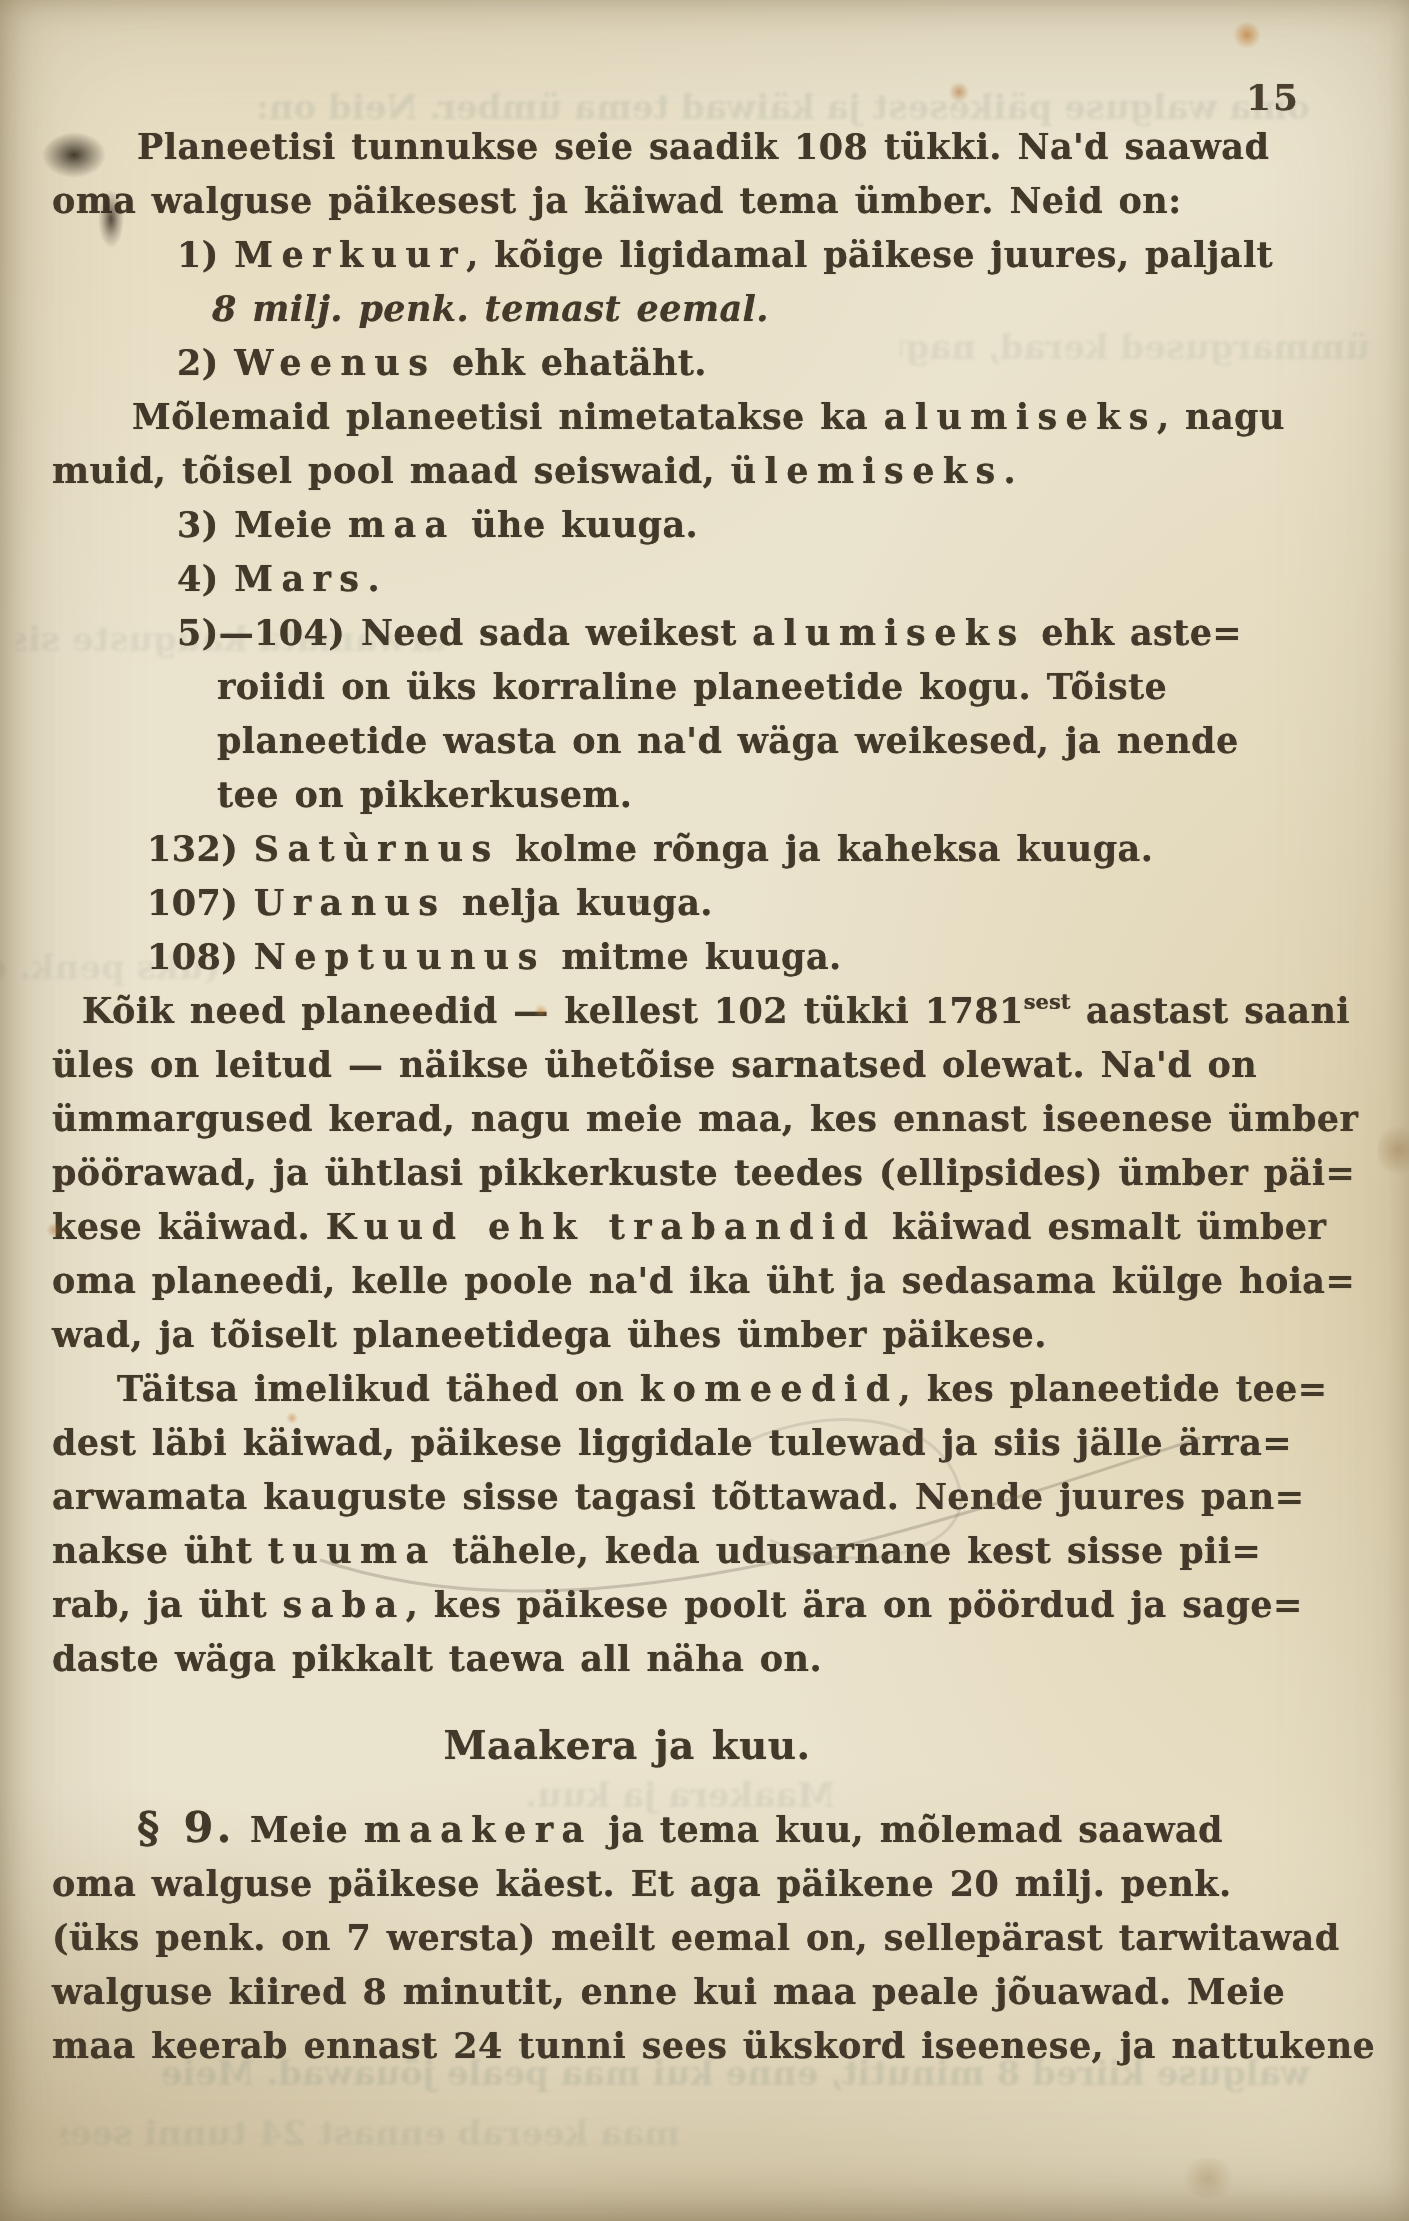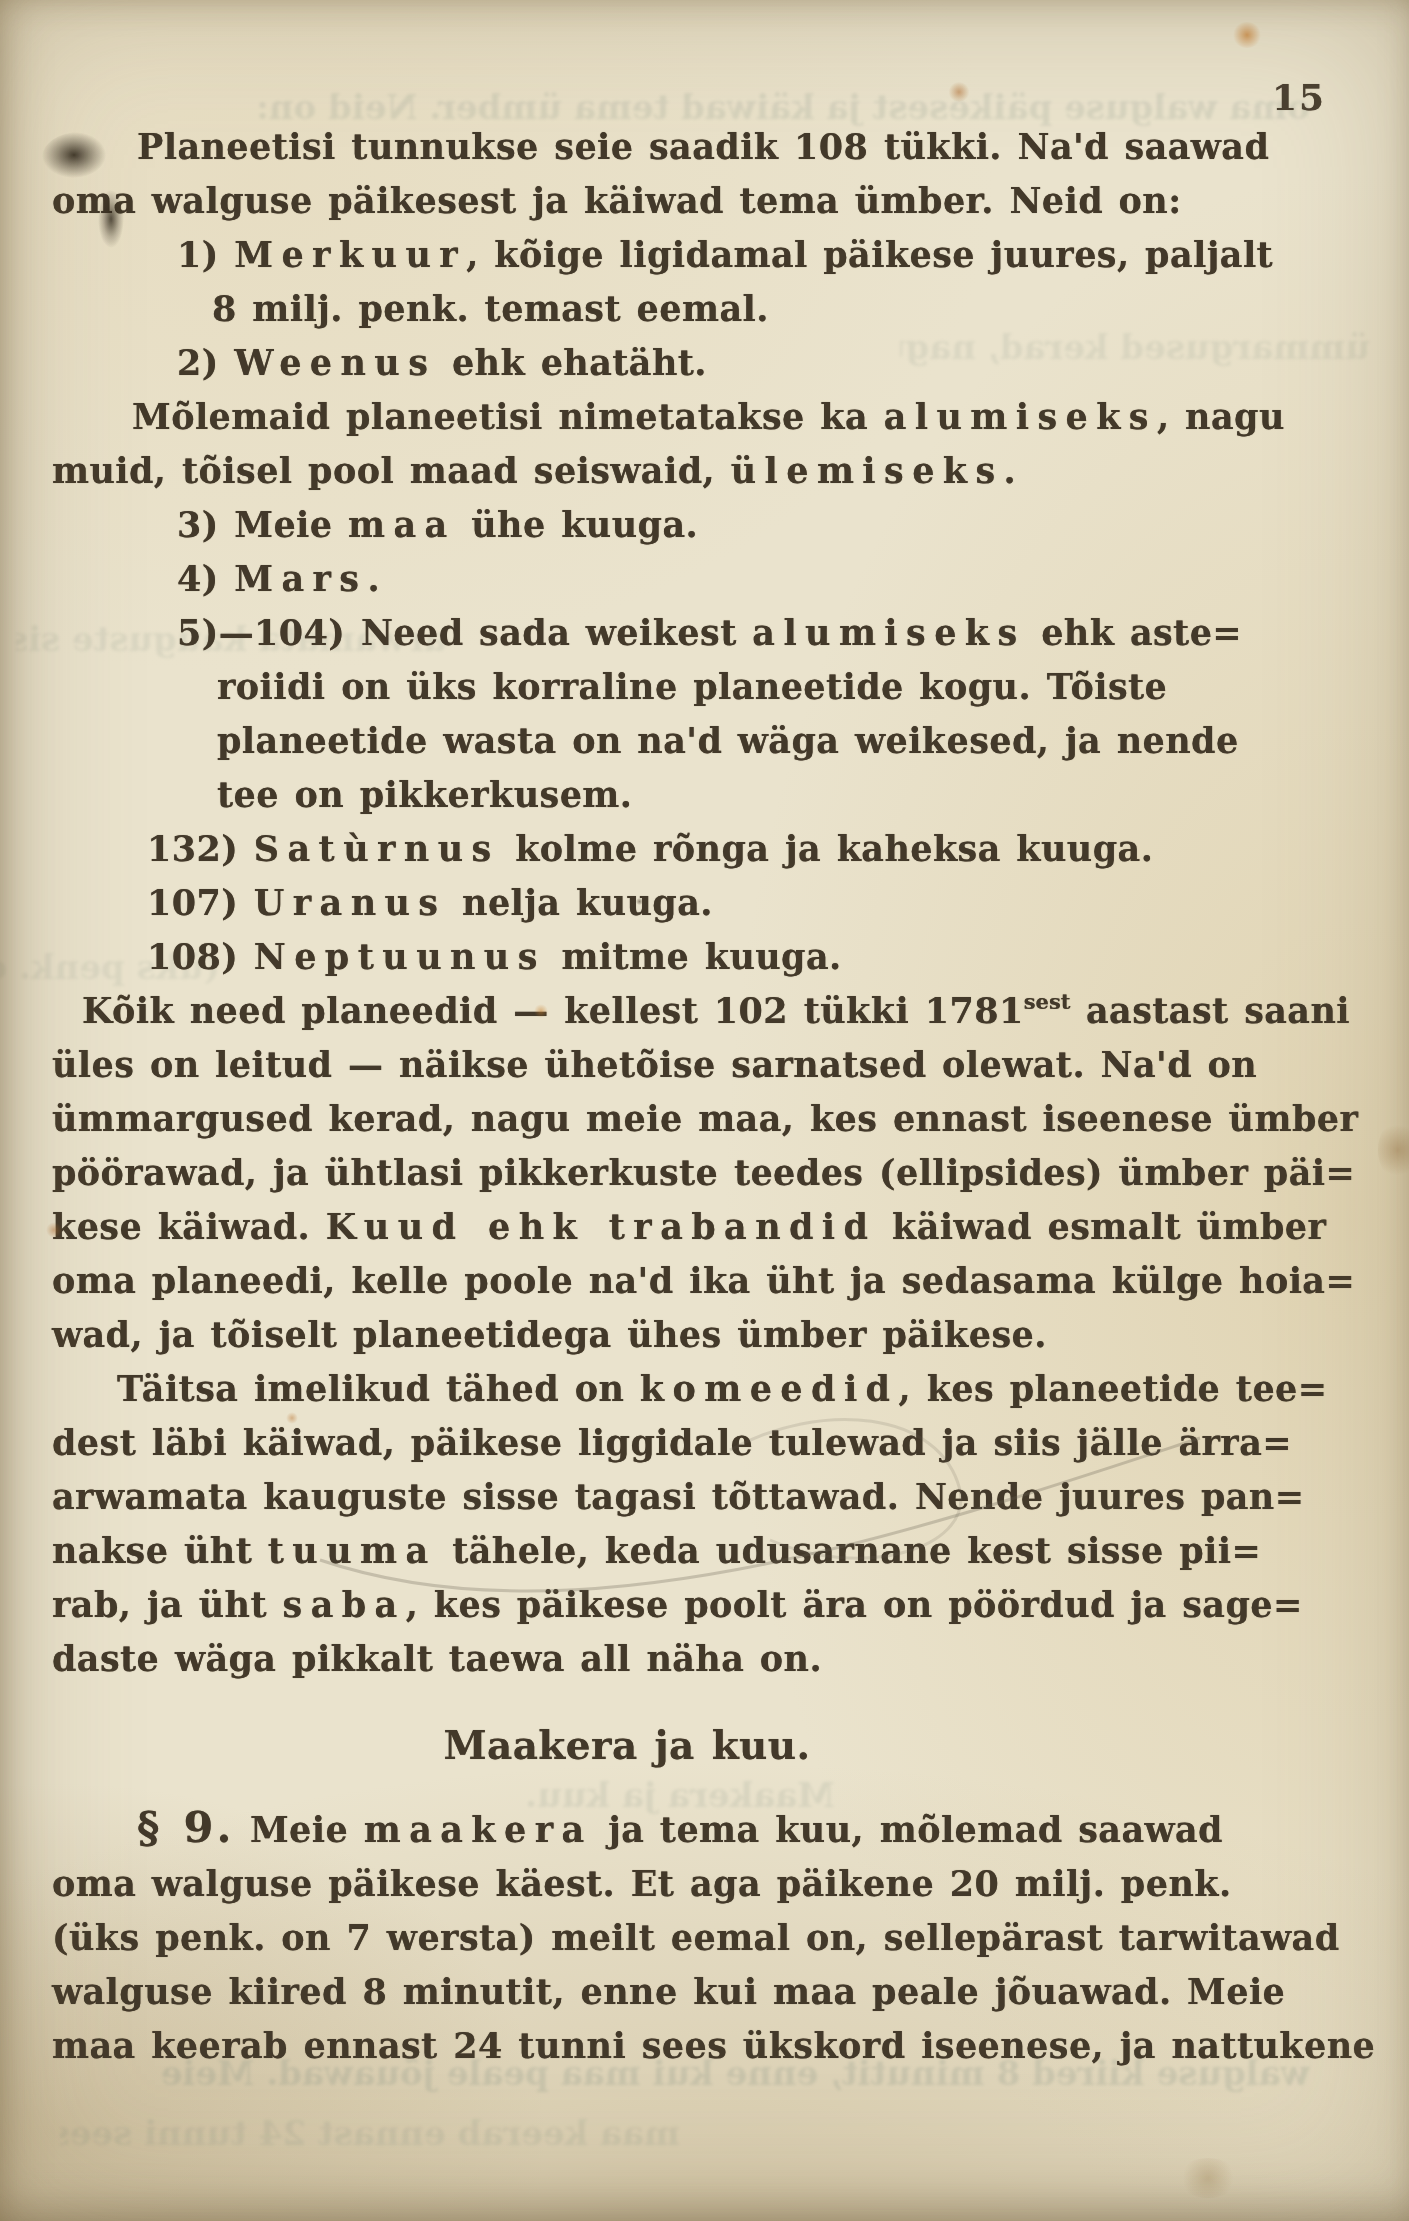--- a/index.html
+++ b/index.html
@@ -37,34 +37,34 @@
     white-space:nowrap;
     text-shadow:0 0 .7px rgba(62,50,34,.75);
   }
   .ind-0  {padding-left:0;}
   .ind-30 {padding-left:30px;}
   .ind-65 {padding-left:65px;text-align:center;}
   .ind-80 {padding-left:80px;}
   .ind-85 {padding-left:85px;}
   .ind-95 {padding-left:95px;}
   .ind-125{padding-left:125px;}
-  .ind-160{padding-left:160px;}
+  .ind-160{padding-left:160px;font-style:italic;}
   .ind-165{padding-left:165px;}
   .heading-line{
     text-align:center;
     font-size:39px;line-height:54px;
     margin:32px 120px 28px 0;
     padding-left:0;
   }
   .sperr{letter-spacing:.24em;}
   .secmark{font-size:43px;letter-spacing:3px;}
   .line sup{font-size:21px;line-height:0;vertical-align:14px;letter-spacing:0;}
   
   .page-number{
-    position:absolute;top:76px;left:1272px;
+    position:absolute;top:76px;left:1246px;
     font-weight:700;font-size:36px;color:#4a4031;
     letter-spacing:2px;
     text-shadow:0 0 .7px rgba(62,50,34,.7);
   }
   
   .ghost{
     position:absolute;
     transform:scaleX(-1);
     filter:blur(1.5px);
     opacity:.15;

